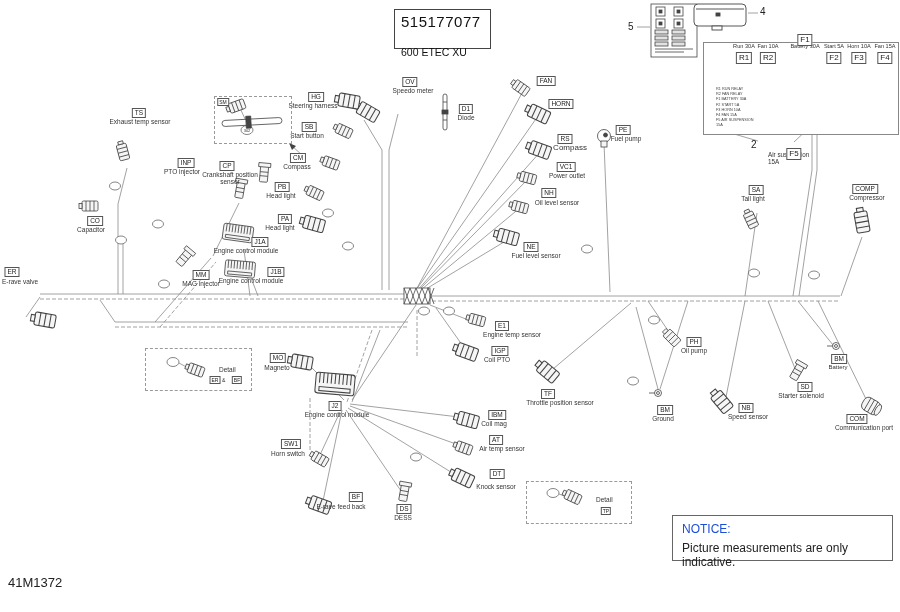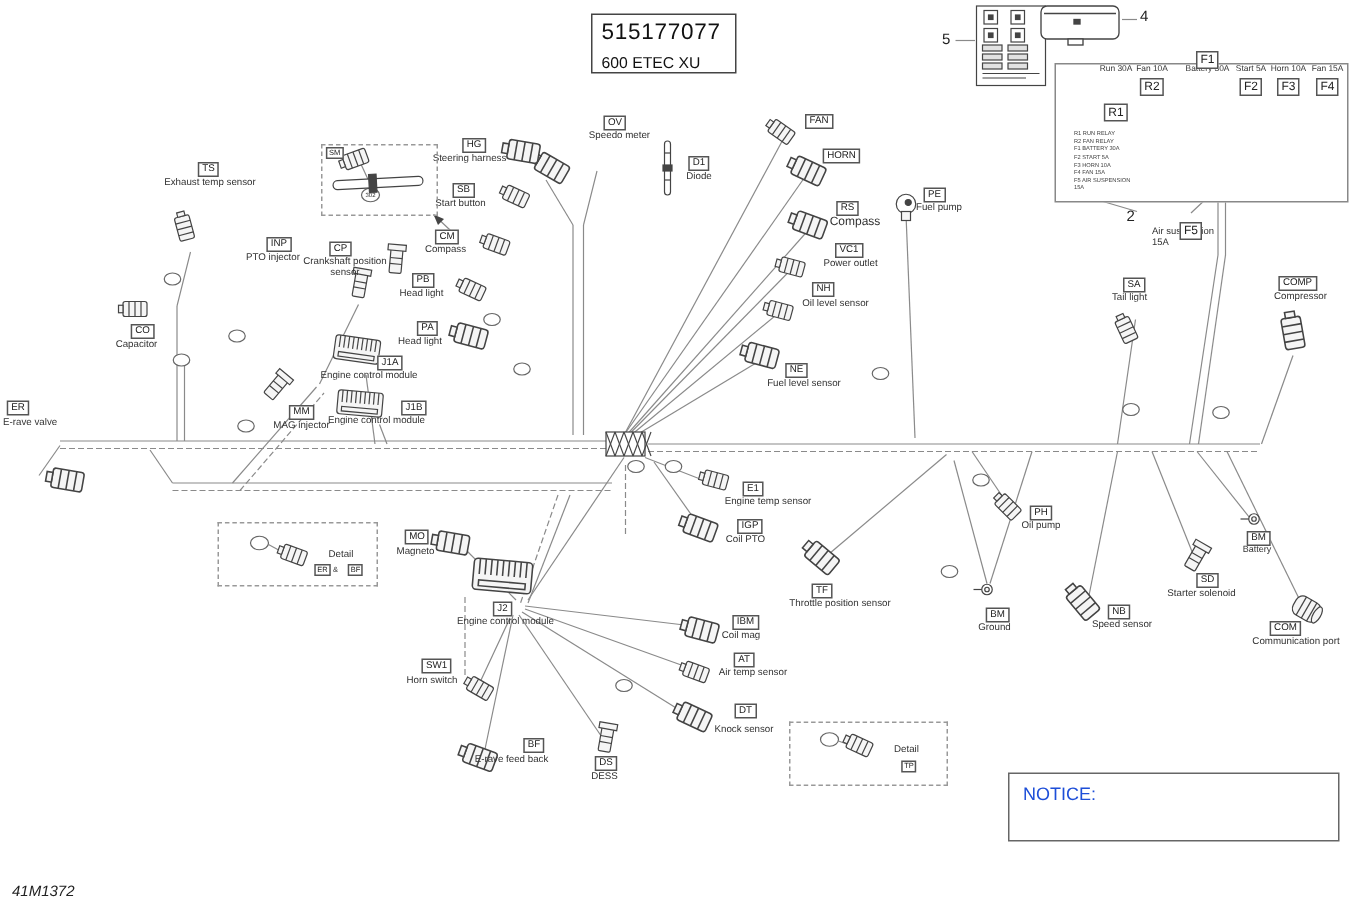--- a/index.html
+++ b/index.html
@@ -8,35 +8,35 @@
   #art{position:absolute;left:0;top:0;}
   .codebox{position:absolute;border:1px solid #555;background:#fff;padding:0 2px;
            font-size:6.5px;line-height:8px;white-space:nowrap;transform:translate(-50%,-50%);}
   .conlab{position:absolute;font-size:6.5px;line-height:7px;white-space:nowrap;
           transform:translate(-50%,0);text-align:center;color:#333;}
   .conlab.wrap{white-space:normal;}
   .conlab.left{transform:none;text-align:left;}
   .callout-num{position:absolute;font-size:10px;color:#222;}
   .titlebox{position:absolute;left:394px;top:9px;width:95px;height:38px;border:1px solid #444;background:#fff;}
   .titlebox .pn{font-size:15px;letter-spacing:.5px;margin:3px 0 0 6px;color:#111;}
-  .titlebox .mdl{font-size:10.5px;margin:6px 0 0 6px;color:#111;}
+  .titlebox .mdl{font-size:10.5px;margin:16px 0 0 6px;color:#111;}
   .noticebox{position:absolute;left:672px;top:515px;width:219px;height:44px;border:1px solid #666;background:#fff;}
   .noticebox .nt{font-size:12px;margin:6px 0 0 9px;color:#1d4ed8;}
   .noticebox .nb{font-size:12px;margin:5px 0 0 9px;color:#222;}
   .fusepanel{position:absolute;left:703px;top:42px;width:194px;height:91px;border:1px solid #888;background:#fff;}
   .fusedesc{position:absolute;font-size:5.6px;transform:translate(-50%,-50%);white-space:nowrap;color:#333;}
   .fusecode{position:absolute;border:1px solid #555;background:#fff;padding:0 2px;font-size:8px;
             line-height:10px;transform:translate(-50%,-50%);white-space:nowrap;}
   .legend{position:absolute;left:716px;top:87px;font-size:3.8px;line-height:5.2px;white-space:pre-line;color:#444;}
   .airsusp{position:absolute;left:768px;top:151px;font-size:6.3px;line-height:7px;white-space:pre-line;color:#333;}
   .detailbox{position:absolute;border:1px dashed #999;background:transparent;}
   .detailtxt{position:absolute;font-size:6.5px;color:#333;white-space:nowrap;}
   .minitag{position:absolute;border:1px solid #555;background:#fff;font-size:5px;line-height:6px;
            padding:0 1px;white-space:nowrap;transform:translate(-50%,-50%);}
-  .footcode{position:absolute;left:8px;top:589px;font-size:10px;color:#222;font-style:italic;}
+  .footcode{position:absolute;left:8px;top:575px;font-size:13px;color:#222;}
   .ellnum{position:absolute;font-size:4px;color:#333;transform:translate(-50%,-50%);}
 </style>
 </head>
 <body>
 
 <div id="stage">
   <svg id="art" width="900" height="612" viewBox="0 0 900 612">
       <line x1="40" y1="294" x2="406" y2="294" stroke="#8a8a8a" stroke-width="0.8" stroke-dasharray="none"></line>
       <line x1="40" y1="299" x2="406" y2="299" stroke="#8a8a8a" stroke-width="0.8" stroke-dasharray="4 2"></line>
       <line x1="40" y1="297" x2="26" y2="317" stroke="#8a8a8a" stroke-width="0.8" stroke-dasharray="none"></line>
@@ -550,20 +550,21 @@
       15A</div>
   <div class="airsusp">Air suspension
 15A</div>
 
   <div class="callout-num" style="left:751px;top:139px">2</div>
   <div class="callout-num" style="left:760px;top:6px">4</div>
   <div class="callout-num" style="left:628px;top:21px">5</div>
 
   <div class="noticebox">
     <div class="nt">NOTICE:</div>
+    <div class="nb">Picture measurements are only indicative.</div>
   </div>
 
   <div class="footcode">41M1372</div>
 
   <div id="labels">
       <div class="codebox" style="left: 139px; top: 113px;">TS</div>
       <div class="conlab" style="left: 140px; top: 118px;">Exhaust temp sensor</div>
       <div class="codebox" style="left: 410px; top: 82px;">OV</div>
       <div class="conlab" style="left: 413px; top: 87px;">Speedo meter</div>
       <div class="codebox" style="left: 466px; top: 109px;">D1</div>
@@ -647,21 +648,21 @@
       <div class="minitag" style="left: 223px; top: 102px;">SM</div>
       <div class="detailbox" style="left: 145px; top: 348px; width: 105px; height: 41px;"></div>
       <div class="detailtxt" style="left: 219px; top: 366px;">Detail</div>
       <div class="minitag" style="left: 215px; top: 380px;">ER</div>
       <div class="detailtxt" style="left: 222px; top: 377px; font-size: 5px;">&amp;</div>
       <div class="minitag" style="left: 237px; top: 380px;">BF</div>
       <div class="detailbox" style="left: 526px; top: 481px; width: 104px; height: 41px;"></div>
       <div class="detailtxt" style="left: 596px; top: 496px;">Detail</div>
       <div class="minitag" style="left: 606px; top: 511px;">TP</div>
       <div class="fusedesc" style="left: 744px; top: 46px;">Run 30A</div>
-      <div class="fusecode" style="left: 744px; top: 75px;">R1</div>
+      <div class="fusecode" style="left: 744px; top: 58px;">R1</div>
       <div class="fusedesc" style="left: 768px; top: 46px;">Fan 10A</div>
       <div class="fusecode" style="left: 768px; top: 58px;">R2</div>
       <div class="fusedesc" style="left: 805px; top: 46px;">Battery 30A</div>
       <div class="fusecode" style="left: 805px; top: 40px;">F1</div>
       <div class="fusedesc" style="left: 834px; top: 46px;">Start 5A</div>
       <div class="fusecode" style="left: 834px; top: 58px;">F2</div>
       <div class="fusedesc" style="left: 859px; top: 46px;">Horn 10A</div>
       <div class="fusecode" style="left: 859px; top: 58px;">F3</div>
       <div class="fusedesc" style="left: 885px; top: 46px;">Fan 15A</div>
       <div class="fusecode" style="left: 885px; top: 58px;">F4</div>

